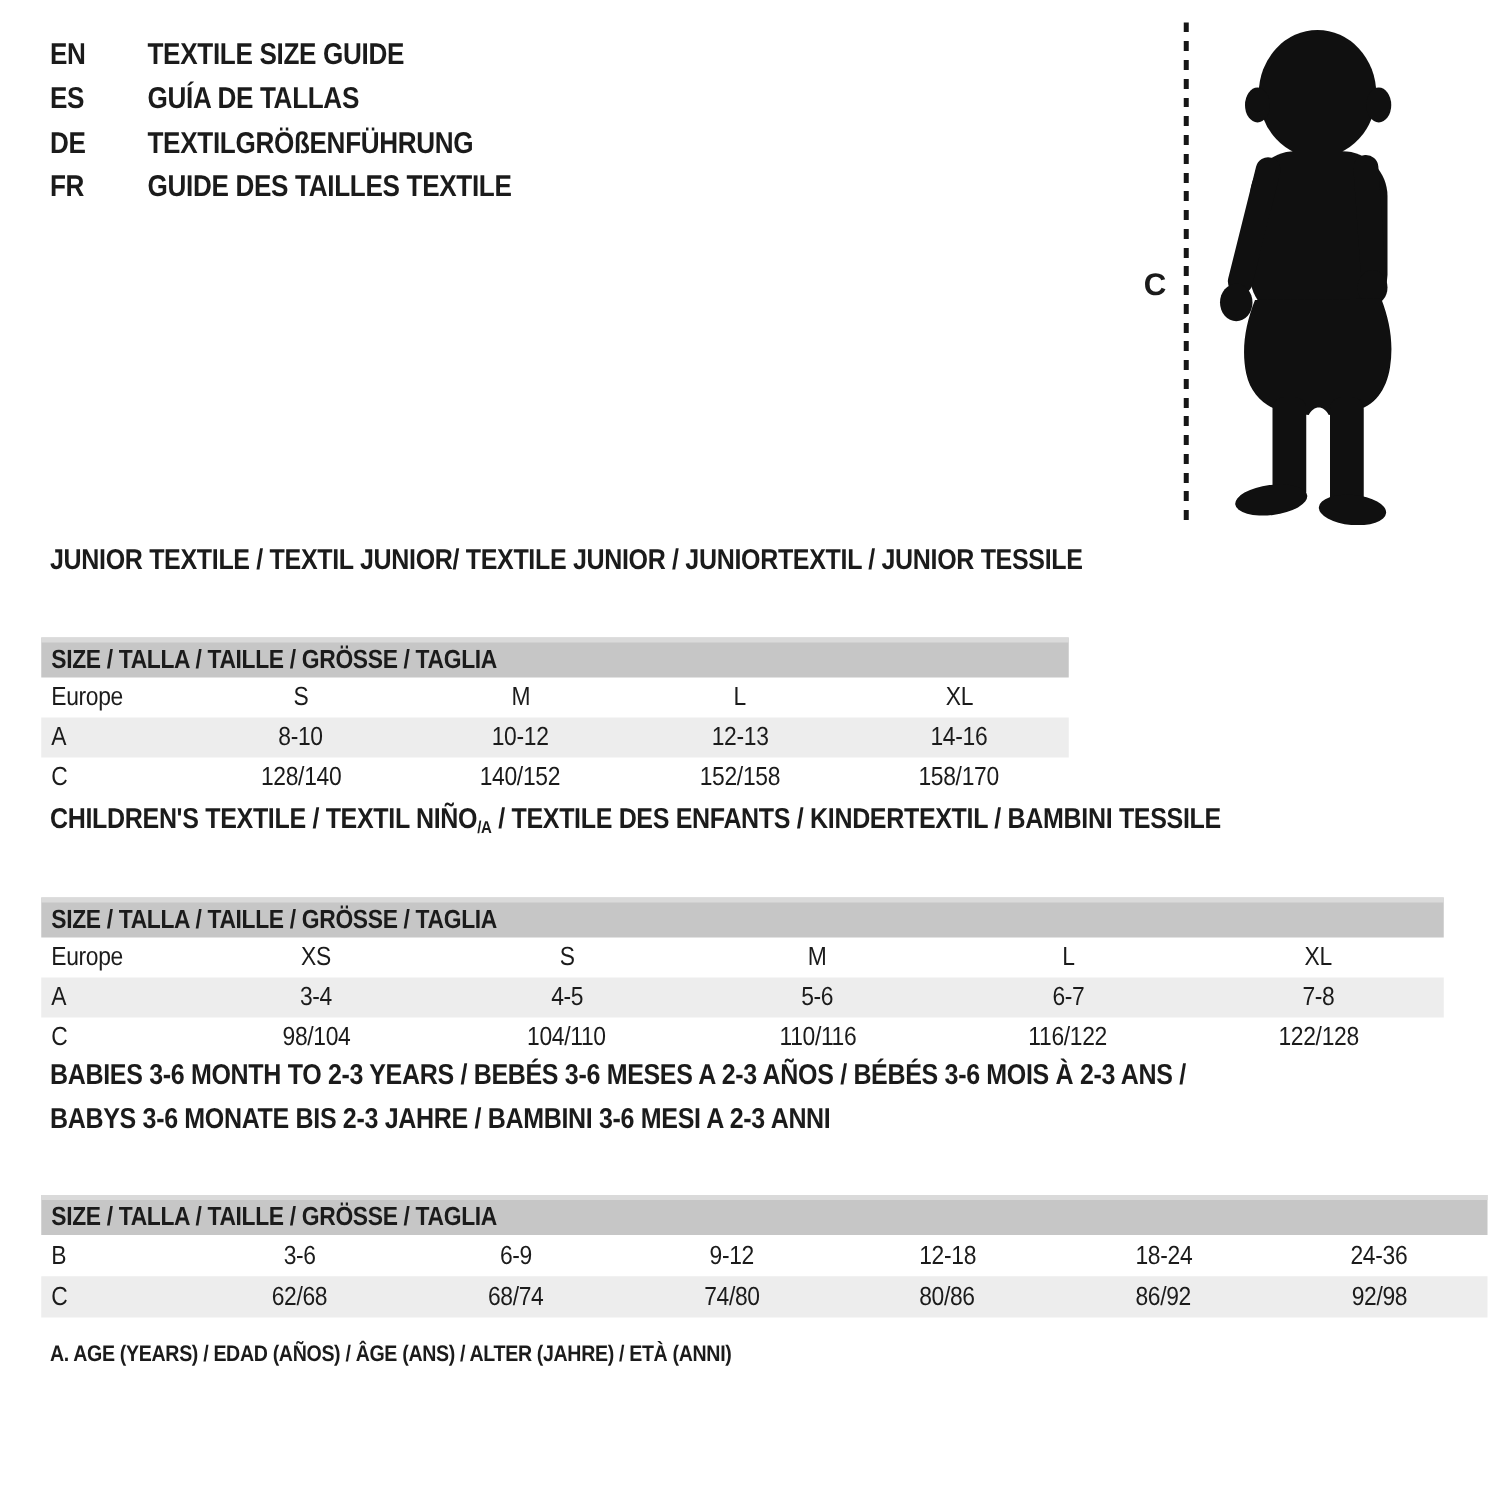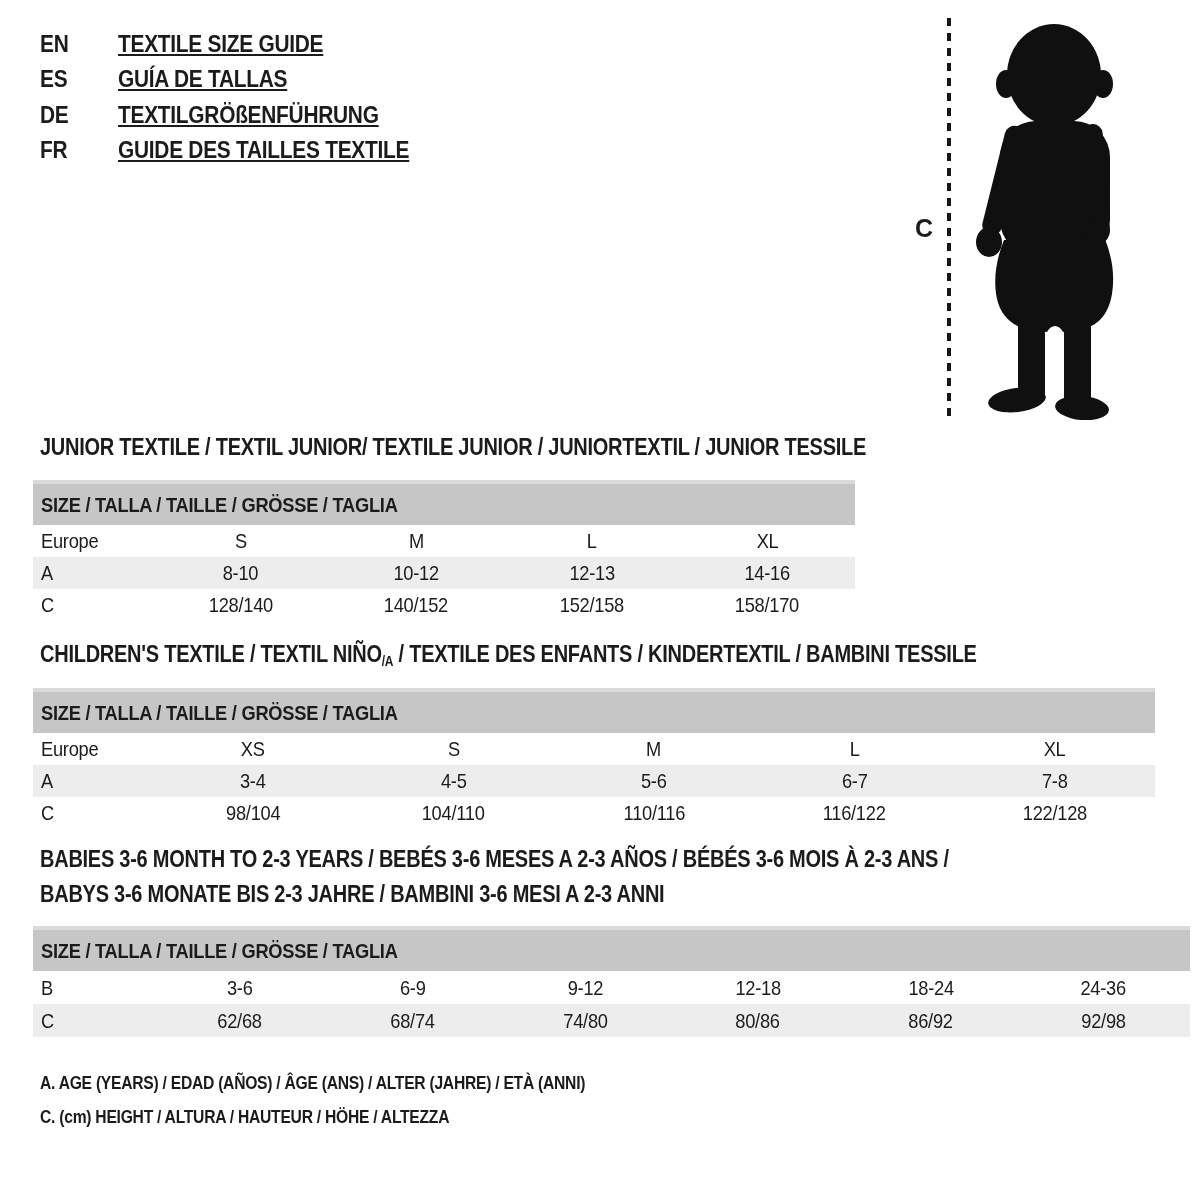--- a/index.html
+++ b/index.html
@@ -6,38 +6,38 @@
   body { background:#ffffff; font-family:"Liberation Sans", sans-serif; color:#1b1b1b; }
   .page { position:relative; width:1200px; height:1200px; background:#ffffff; overflow:hidden;
           -webkit-font-smoothing:antialiased; letter-spacing:-0.3px; }
 
   
   .cond   { display:inline-block; transform:scaleX(0.87); transform-origin:50% 50%; white-space:nowrap; }
   .cond-l { display:inline-block; transform:scaleX(0.87); transform-origin:0 50%;  white-space:nowrap; }
 
   
   .langs { position:absolute; left:40px; top:26px; }
-  .lang-row { display:flex; height:35.5px; align-items:center; font-size:24px; font-weight:700;text-decoration:underline; }
+  .lang-row { display:flex; height:35.5px; align-items:center; font-size:24px; font-weight:700; }
   .lang-code { width:78px; }
 
   
   .dash-line { position:absolute; left:947px; top:18px; width:4px; height:400px;
                background:repeating-linear-gradient(to bottom, #161616 0 8px, transparent 8px 15px); }
   .c-label { position:absolute; left:915px; top:214px; font-size:25px; font-weight:700; }
   .baby-svg { position:absolute; left:962px; top:18px; }
 
   
   .sec-title { position:absolute; left:40px; font-size:23px; font-weight:700; white-space:nowrap;
                transform:scaleX(0.87); transform-origin:0 50%; }
   .t-sub { font-size:0.6em; position:relative; top:4px; }
 
   
   .tbl { position:absolute; left:33px; font-size:21px; }
-  .size-bar { box-sizing:border-box; height:45px; background:#c6c6c6; border-top:4px solid #dadada;
-              display:flex; align-items:center; padding-left:8px; font-weight:700; }
+  .size-bar { box-sizing:border-box; height:32px; background:#c6c6c6; border-top:4px solid #dadada;
+              display:flex; align-items:center; padding-left:8px; font-weight:700;margin-top:30px; }
   .trow { display:flex; height:32px; align-items:center;text-decoration:underline; }
   .trow.shaded { background:#ededed; }
   .cell-label { flex:0 0 112px; padding-left:8px; text-align:left; }
   .cell { flex:1; text-align:center; }
 
   
   .legend { position:absolute; left:40px; top:1066px; }
   .legend-line { height:34.5px; display:flex; align-items:center; font-size:18px; font-weight:700; }
 </style>
 </head>
@@ -169,18 +169,15 @@
       <div class="cell"><span class="cond">80/86</span></div>
       <div class="cell"><span class="cond">86/92</span></div>
       <div class="cell"><span class="cond">92/98</span></div>
     </div>
   </div>
 
   <div class="legend">
     <div class="legend-line">
         <span class="cond-l">A. AGE (YEARS) / EDAD (AÑOS) / ÂGE (ANS) / ALTER (JAHRE) / ETÀ (ANNI)</span>
       </div>
-    <div class="legend-line">
-        <span class="cond-l">C. (cm) HEIGHT / ALTURA / HAUTEUR / HÖHE / ALTEZZA</span>
-      </div>
   </div>
 
 </div>
 
 </body></html>

